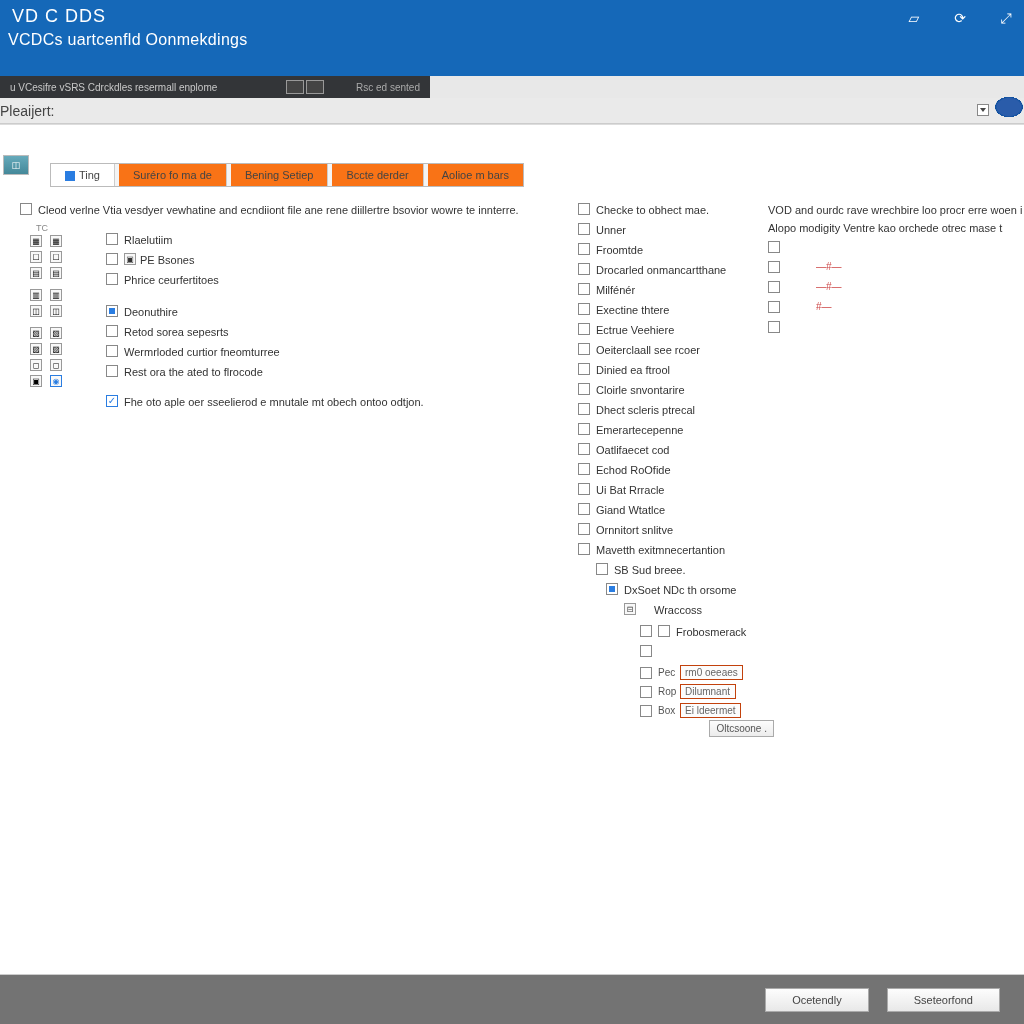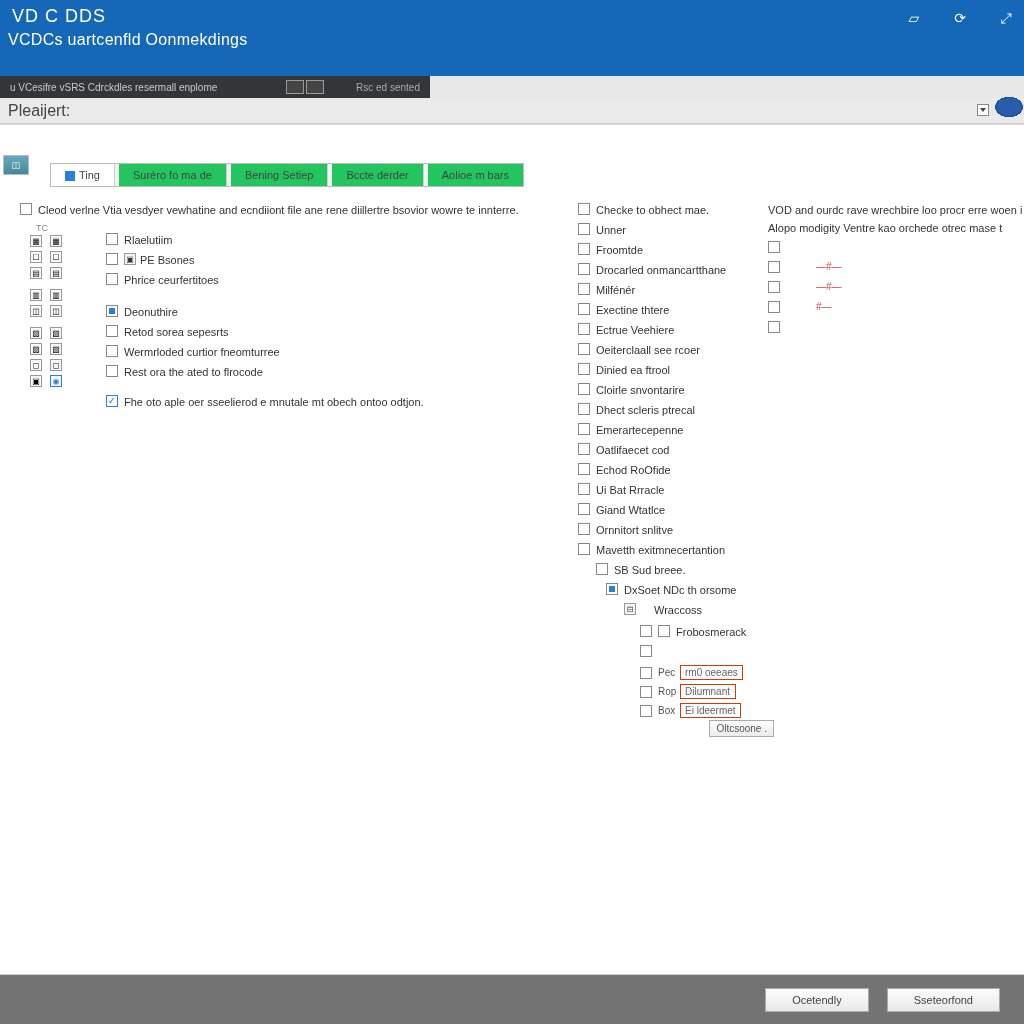--- a/index.html
+++ b/index.html
@@ -10,33 +10,33 @@
   .header-subtitle { font-size: 16px; padding: 4px 0 0 8px; font-weight: 300; letter-spacing: 0.3px; }
   .header-icons { position: absolute; right: 10px; top: 10px; display: flex; gap: 30px; }
   .header-icons span { width: 16px; height: 16px; display: inline-flex; align-items: center; justify-content: center; font-size: 14px; }
   
   .tab-strip { background: #333538; height: 22px; display: flex; align-items: center; width: 430px; }
   .tab-strip-text { color: #c8c8c8; font-size: 10px; padding-left: 10px; flex: 1; white-space: nowrap; overflow: hidden; }
   .tab-strip-box { width: 18px; height: 14px; border: 1px solid #999; margin-right: 2px; display: inline-block; background: #444; }
   .tab-strip-right { color: #aaa; font-size: 10px; padding: 0 10px; }
   
   .toolbar { background: #eaeaea; height: 26px; display: flex; align-items: center; border-bottom: 1px solid #ccc; position: relative; }
-  .toolbar-label { font-size: 16px; padding-left: 8px; color: #444; }
+  .toolbar-label { font-size: 14px; color: #444; }
   .toolbar-drop { position: absolute; right: 35px; top: 6px; width: 12px; height: 12px; border: 1px solid #888; background: #fff; }
   .toolbar-drop::after { content: ""; position: absolute; top: 3px; left: 2px; border-left: 3px solid transparent; border-right: 3px solid transparent; border-top: 4px solid #444; }
   .toolbar-logo { position: absolute; right: 0; top: -2px; width: 30px; height: 22px; background: radial-gradient(ellipse, #2a5caa 55%, #0d4f9e 65%, transparent 66%); border-radius: 50%; }
   
   .main { background: #fff; height: 876px; position: relative; border-top: 1px solid #ddd; }
   
   .side-icons { position: absolute; left: 0; top: 40px; width: 28px; }
   .side-icon { width: 26px; height: 20px; background: linear-gradient(#fdfdfd,#e4e4e4); border: 1px solid #bbb; margin: 0 0 2px 1px; display: flex; align-items: center; justify-content: center; font-size: 9px; color: #446; }
   .side-icon.blue { background: linear-gradient(#6ab,#489); color: #fff; }
   
   .tabs { position: absolute; left: 50px; top: 38px; display: flex; gap: 4px; border: 1px solid #bbb; background: #f4f4f4; }
-  .tab { padding: 5px 14px; font-size: 11px; color: #444; border-right: 1px solid #ccc; cursor: pointer; background: #22c55e; }
+  .tab { padding: 5px 14px; font-size: 11px; color: #444; border-right: 1px solid #ccc; cursor: pointer; background: #f97316; }
   .tab:last-child { border-right: none; }
   .tab.active { background: #fff; }
   .tab-ico { display: inline-block; width: 10px; height: 10px; background: #2a7de1; margin-right: 4px; vertical-align: middle; }
   
   .content { position: absolute; left: 20px; top: 78px; right: 0; font-size: 11px; color: #333; }
   
   .col-left { position: absolute; left: 0; width: 540px; }
   .col-mid { position: absolute; left: 558px; width: 200px; }
   .col-right { position: absolute; left: 748px; width: 260px; }
   

